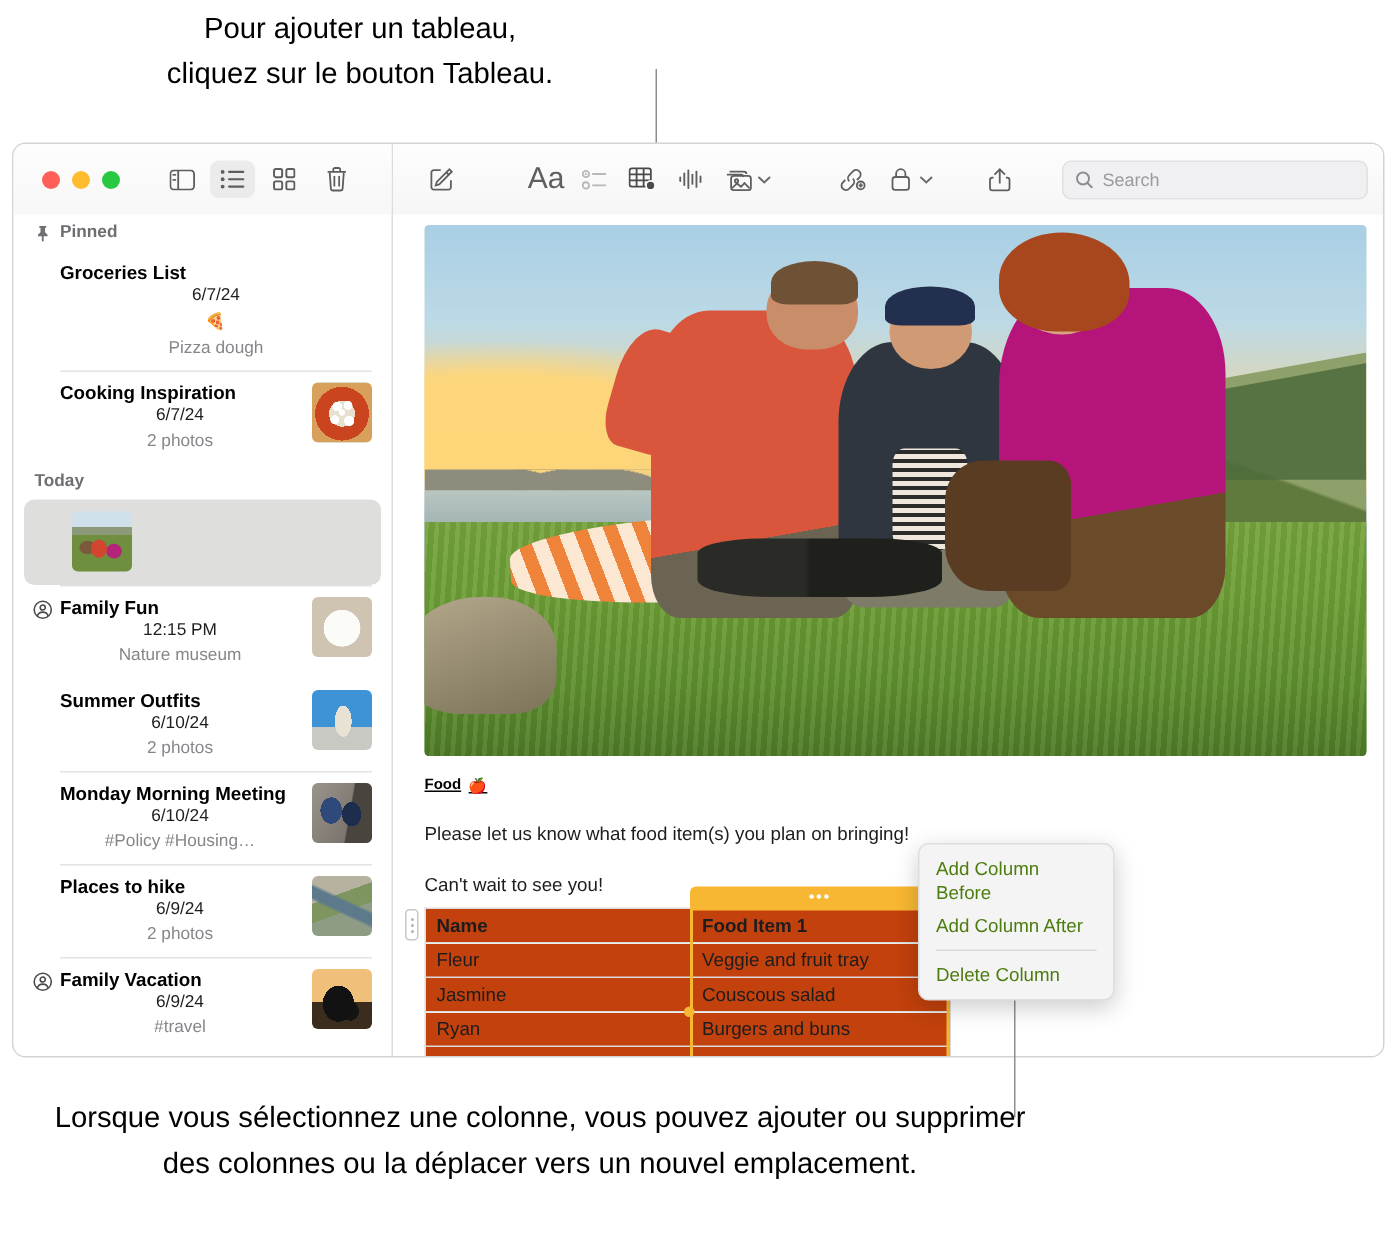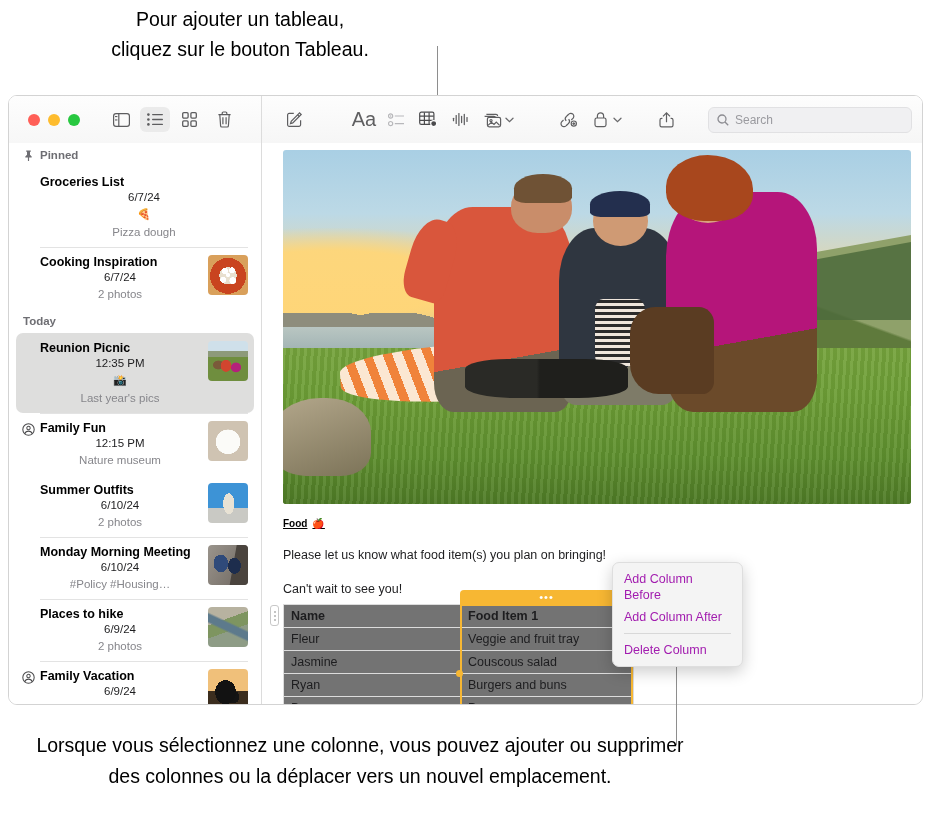--- a/index.html
+++ b/index.html
@@ -274,21 +274,21 @@
   .note-p { font-size: 12.5px; color:#1d1d1f; line-height: 16px; margin-top:18px; }
 
   
   .table-wrap { position: relative; margin-top: 7px; width: 350px; }
   table.nt { border-collapse: collapse; width: 350px; table-layout: fixed; }
   table.nt td, table.nt th {
     border: 1px solid #dcdcdc;
     height: 23px; padding: 0 7px;
     font-size: 12.5px; color: #1d1d1f;
     text-align: left; font-weight: normal;
-    background: #737373;
+    background: #c2410c;
     white-space: nowrap; overflow: hidden;
   }
   table.nt th { font-weight: bold; }
   table.nt .c1 { width: 177px; }
   table.nt .c2 { width: 173px; }
 
   .col-handle {
     position: absolute; left: 177px; top: -14px;
     width: 173px; height: 15px;
     background: #f7b733; border-radius: 4px 4px 0 0;
@@ -319,21 +319,21 @@
   .ctx {
     position: absolute; left: 612px; top: 562px;
     width: 131px;
     background: #f4f4f4;
     border-radius: 7px;
     border: 1px solid #dedede;
     box-shadow: 0 5px 16px rgba(0,0,0,.20);
     padding: 5px 0;
     z-index: 40;
   }
-  .ctx-item { font-size: 12.5px; color: #a21caf; padding: 3px 11px; line-height: 16px; }
+  .ctx-item { font-size: 12.5px; color: #4d7c0f; padding: 3px 11px; line-height: 16px; }
   .ctx-sep { height: 1px; background: #d8d8d8; margin: 5px 11px; }
 
   svg { display:block; }
 </style>
 </head>
 <body>
 
 <div class="callout-top">
   <div>Pour ajouter un tableau,</div>
 <div>cliquez sur le bouton Tableau.</div>
@@ -411,28 +411,20 @@
               <span class="note-date">6/7/24</span>
               <span class="note-sub">2 photos</span>
             </div>
           </div>
           <div class="thumb th-pizza"></div>
         </div>
         <div class="section-head plain">
           <span>Today</span>
         </div>
         <div class="note-row selected nosep">
-          <div class="note-text">
-            <div class="note-title">Reunion Picnic</div>
-            <div class="note-meta">
-              <span class="note-date">12:35 PM</span>
-              <span class="emoji">📸</span>
-              <span class="note-sub">Last year's pics</span>
-            </div>
-          </div>
           <div class="thumb th-picnic"></div>
         </div>
         <div class="note-row">
           <div class="sep"></div>
           <svg class="acct-icon" width="13" height="13" viewBox="0 0 13 13" fill="none" stroke="#4a4a4c" stroke-width="1.05">
             <circle cx="6.5" cy="6.5" r="5.7"></circle>
             <circle cx="6.5" cy="5" r="1.7"></circle>
             <path d="M2.9 10.6c.6-1.7 2-2.5 3.6-2.5s3 .8 3.6 2.5"></path>
           </svg>
           <div class="note-text">

